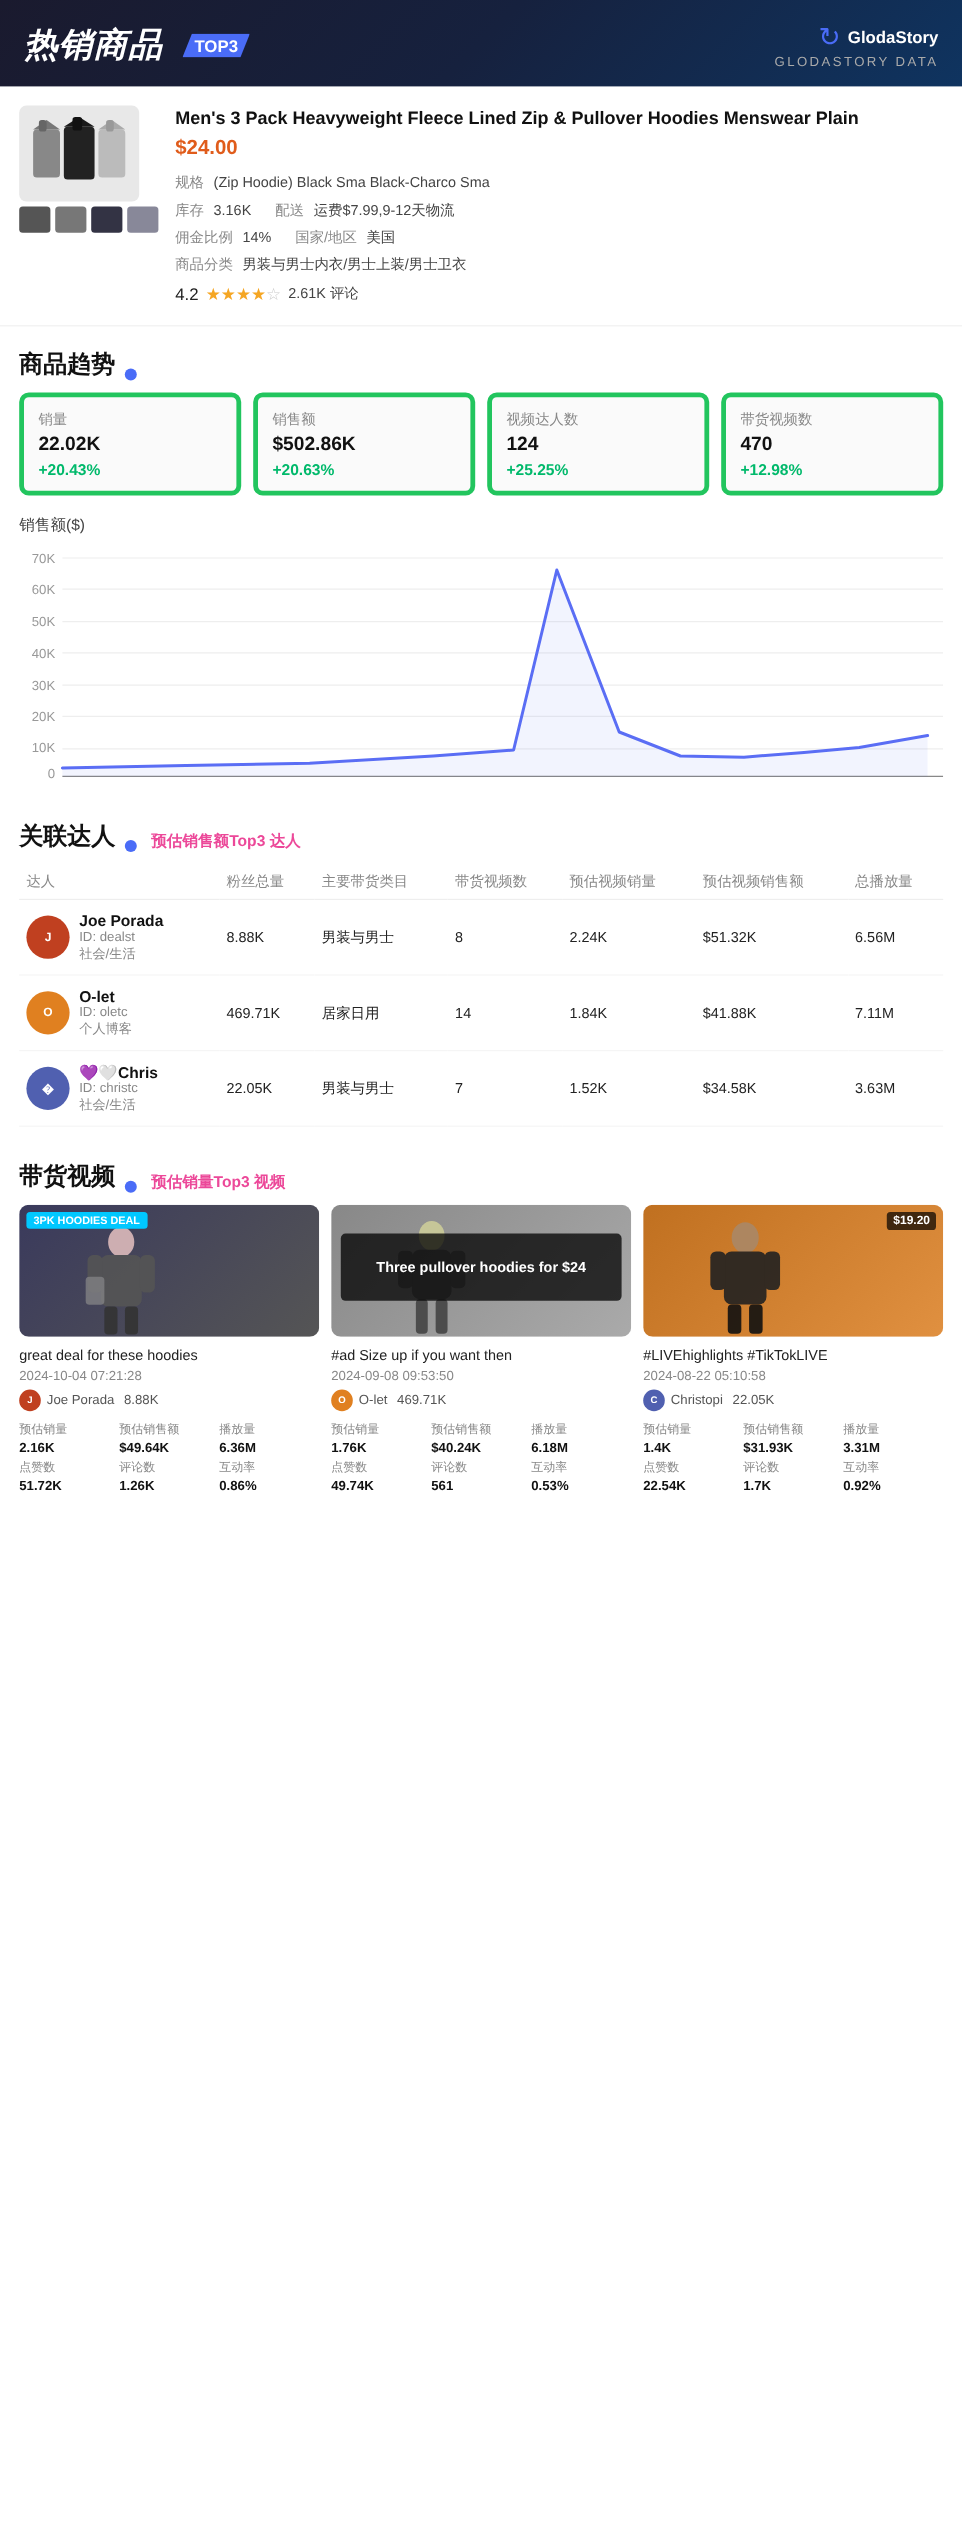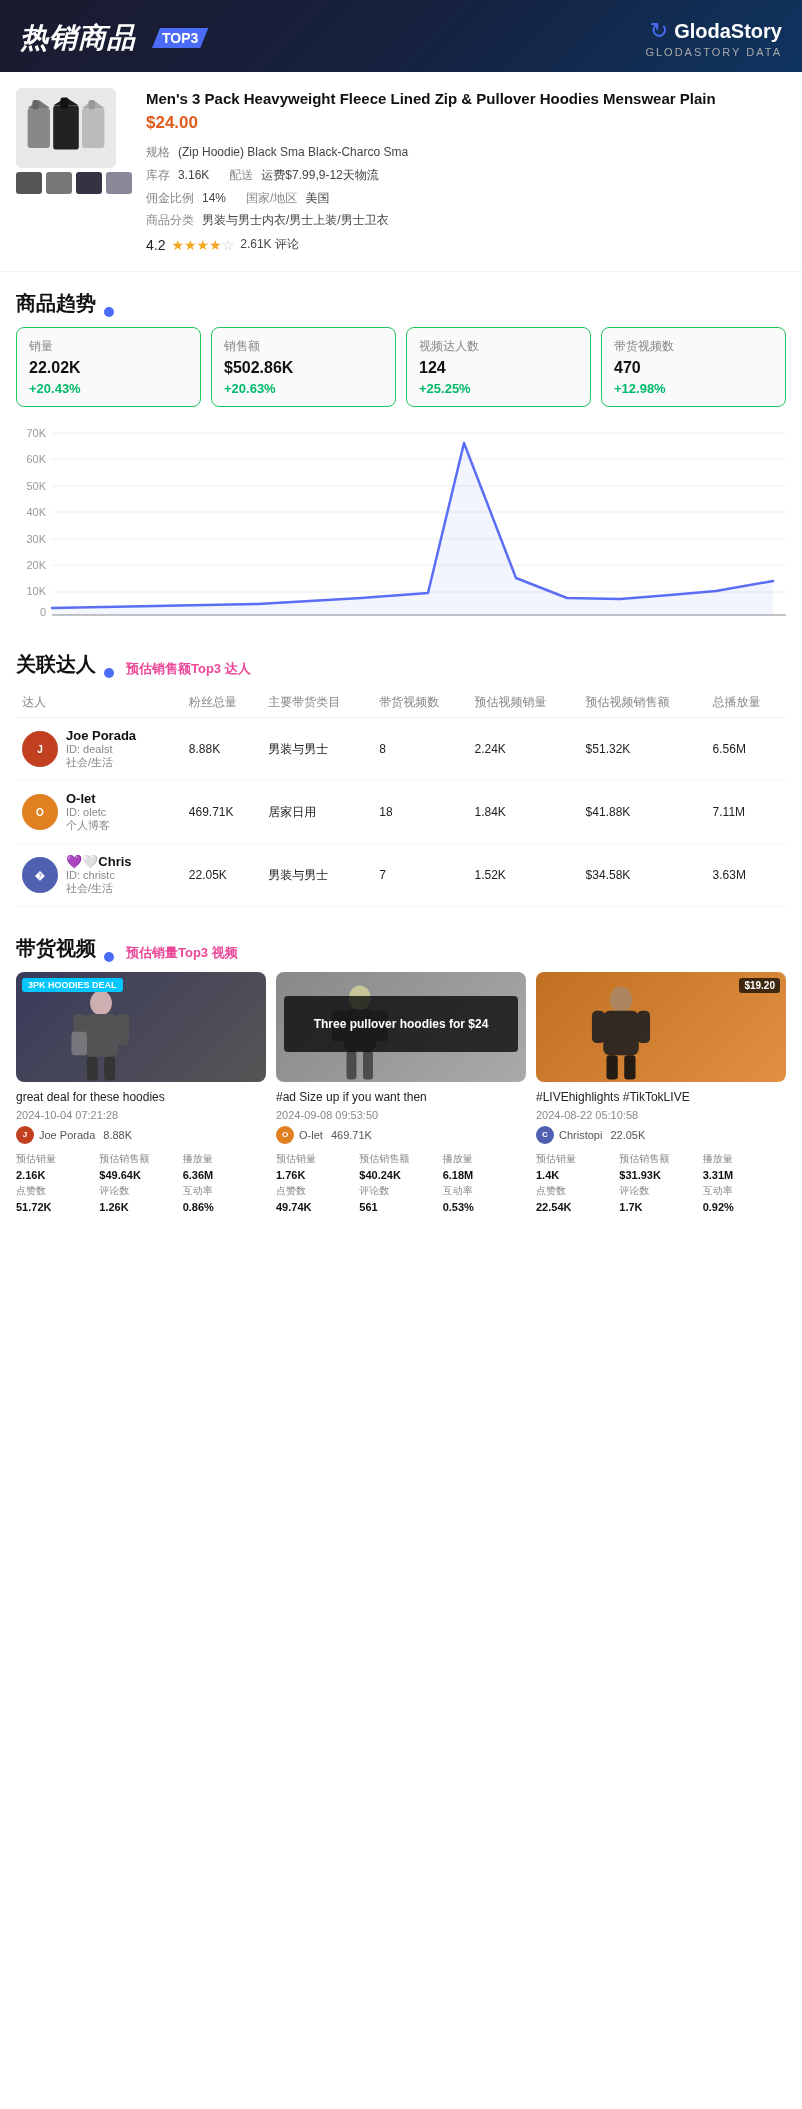--- a/index.html
+++ b/index.html
@@ -47,21 +47,21 @@
     .logo-area {
       display: flex;
       align-items: center;
       gap: 6px;
     }
     .logo-icon {
       color: #4a6cf7;
       font-size: 22px;
     }
     .logo-text {
-      font-size: 20px;
+      font-size: 14px;
       font-weight: 700;
       color: #fff;
     }
     .logo-sub {
       font-size: 11px;
       color: #aaa;
       letter-spacing: 2px;
       text-transform: uppercase;
       margin-top: 2px;
     }
@@ -158,21 +158,21 @@
     
     .trend-section { padding: 0 16px 10px 16px; }
     .trend-cards {
       display: flex;
       gap: 10px;
       margin-bottom: 16px;
     }
     .trend-card {
       flex: 1;
       background: #fafafa;
-      border: 1px solid #22c55e;
+      border: 4px solid #22c55e;
       border-radius: 8px;
       padding: 10px 12px;
     }
     .trend-card-label { font-size: 12px; color: #888; margin-bottom: 4px; }
     .trend-card-value { font-size: 16px; font-weight: 700; color: #111; margin-bottom: 4px; }
     .trend-card-change { font-size: 13px; font-weight: 600; color: #00b96b; }
 
     
     .chart-title { font-size: 13px; color: #444; margin-bottom: 8px; }
     .chart-area {
@@ -413,20 +413,21 @@
         <div class="trend-card-value">124</div>
         <div class="trend-card-change">+25.25%</div>
       </div>
       <div class="trend-card">
         <div class="trend-card-label">带货视频数</div>
         <div class="trend-card-value">470</div>
         <div class="trend-card-change">+12.98%</div>
       </div>
     </div>
 
+    <div class="chart-title">销售额($)</div>
     <div class="chart-area">
       <svg viewBox="0 0 770 200" xmlns="http://www.w3.org/2000/svg">
 
         <text x="30" y="14" font-size="11" fill="#999" text-anchor="end">70K</text>
         <text x="30" y="40" font-size="11" fill="#999" text-anchor="end">60K</text>
         <text x="30" y="67" font-size="11" fill="#999" text-anchor="end">50K</text>
         <text x="30" y="93" font-size="11" fill="#999" text-anchor="end">40K</text>
         <text x="30" y="120" font-size="11" fill="#999" text-anchor="end">30K</text>
         <text x="30" y="146" font-size="11" fill="#999" text-anchor="end">20K</text>
         <text x="30" y="172" font-size="11" fill="#999" text-anchor="end">10K</text>
@@ -507,21 +508,21 @@
         </div>
         <div>
           <div class="influencer-name">O-let</div>
           <div class="influencer-id">ID: oletc</div>
           <div class="influencer-tag">个人博客</div>
         </div>
       </div>
     </td>
     <td>469.71K</td>
     <td>居家日用</td>
-    <td>18</td>
+    <td>14</td>
     <td>1.84K</td>
     <td>$41.88K</td>
     <td>7.11M</td>
   </tr>
           <tr>
     <td>
       <div class="influencer-name-cell">
         <div class="influencer-avatar" style="background:#5060b0;">
           �
         </div>

